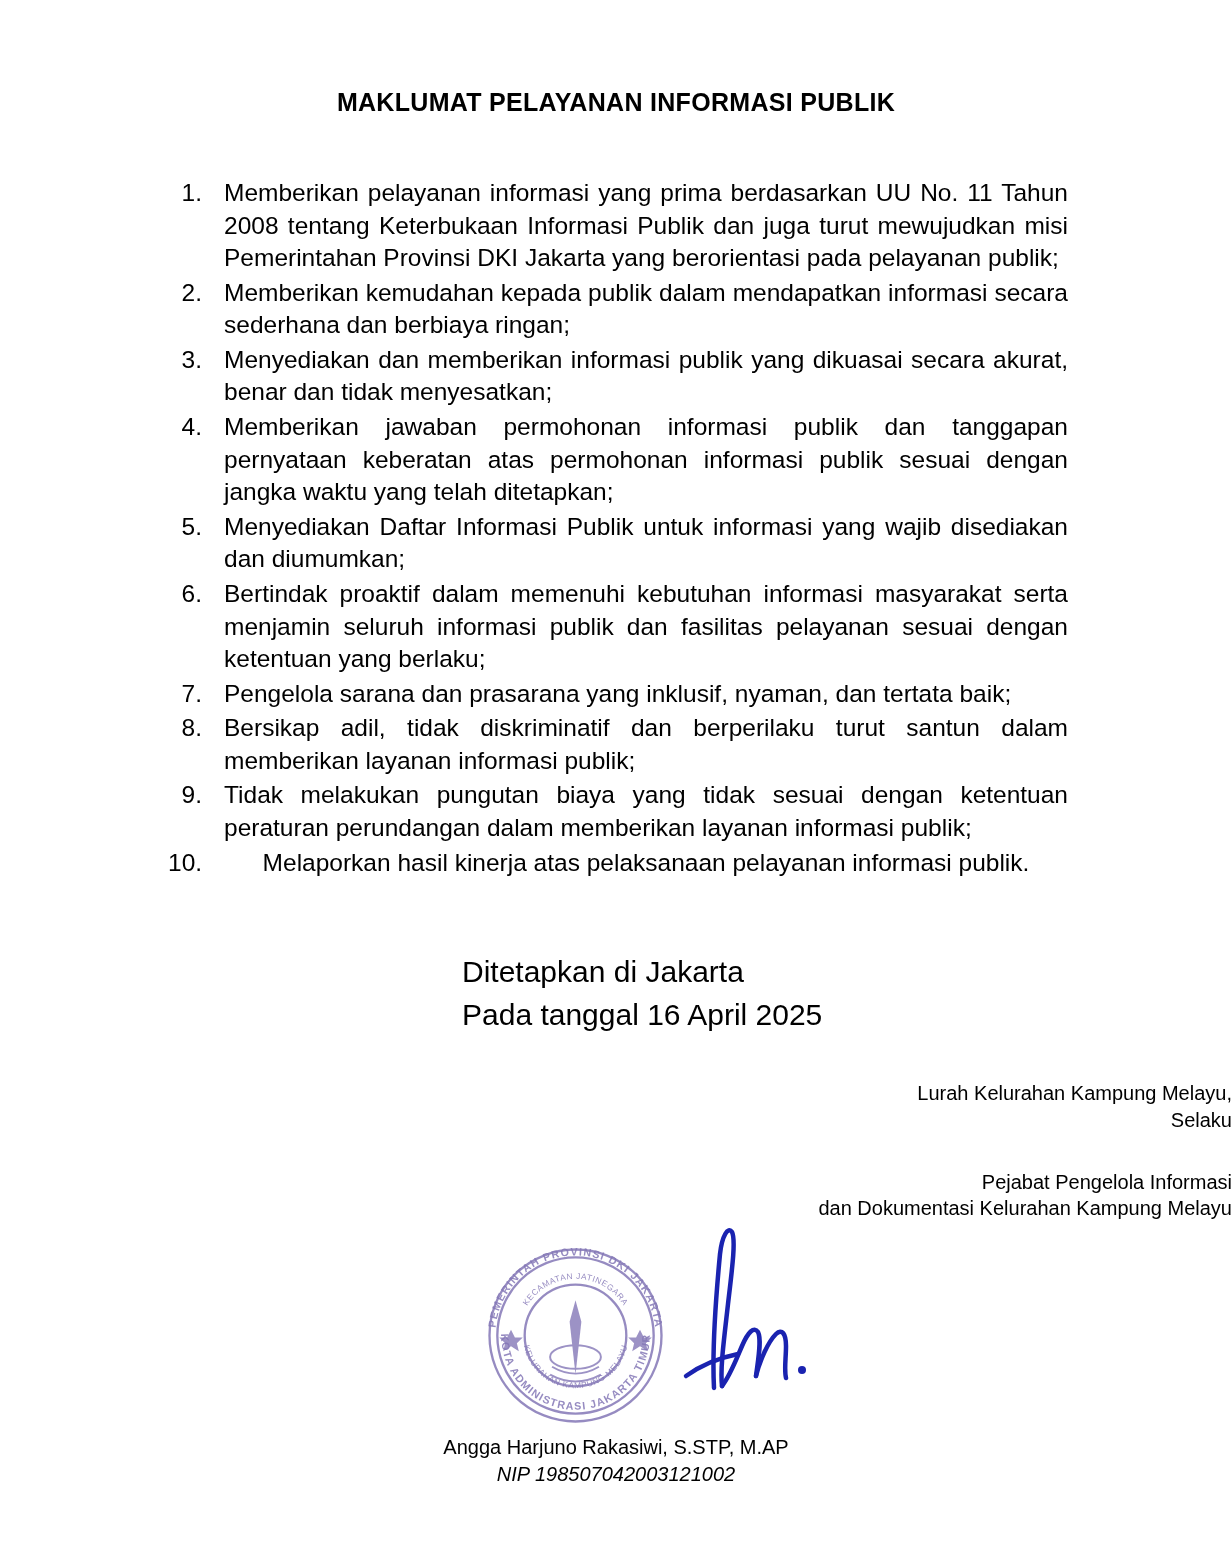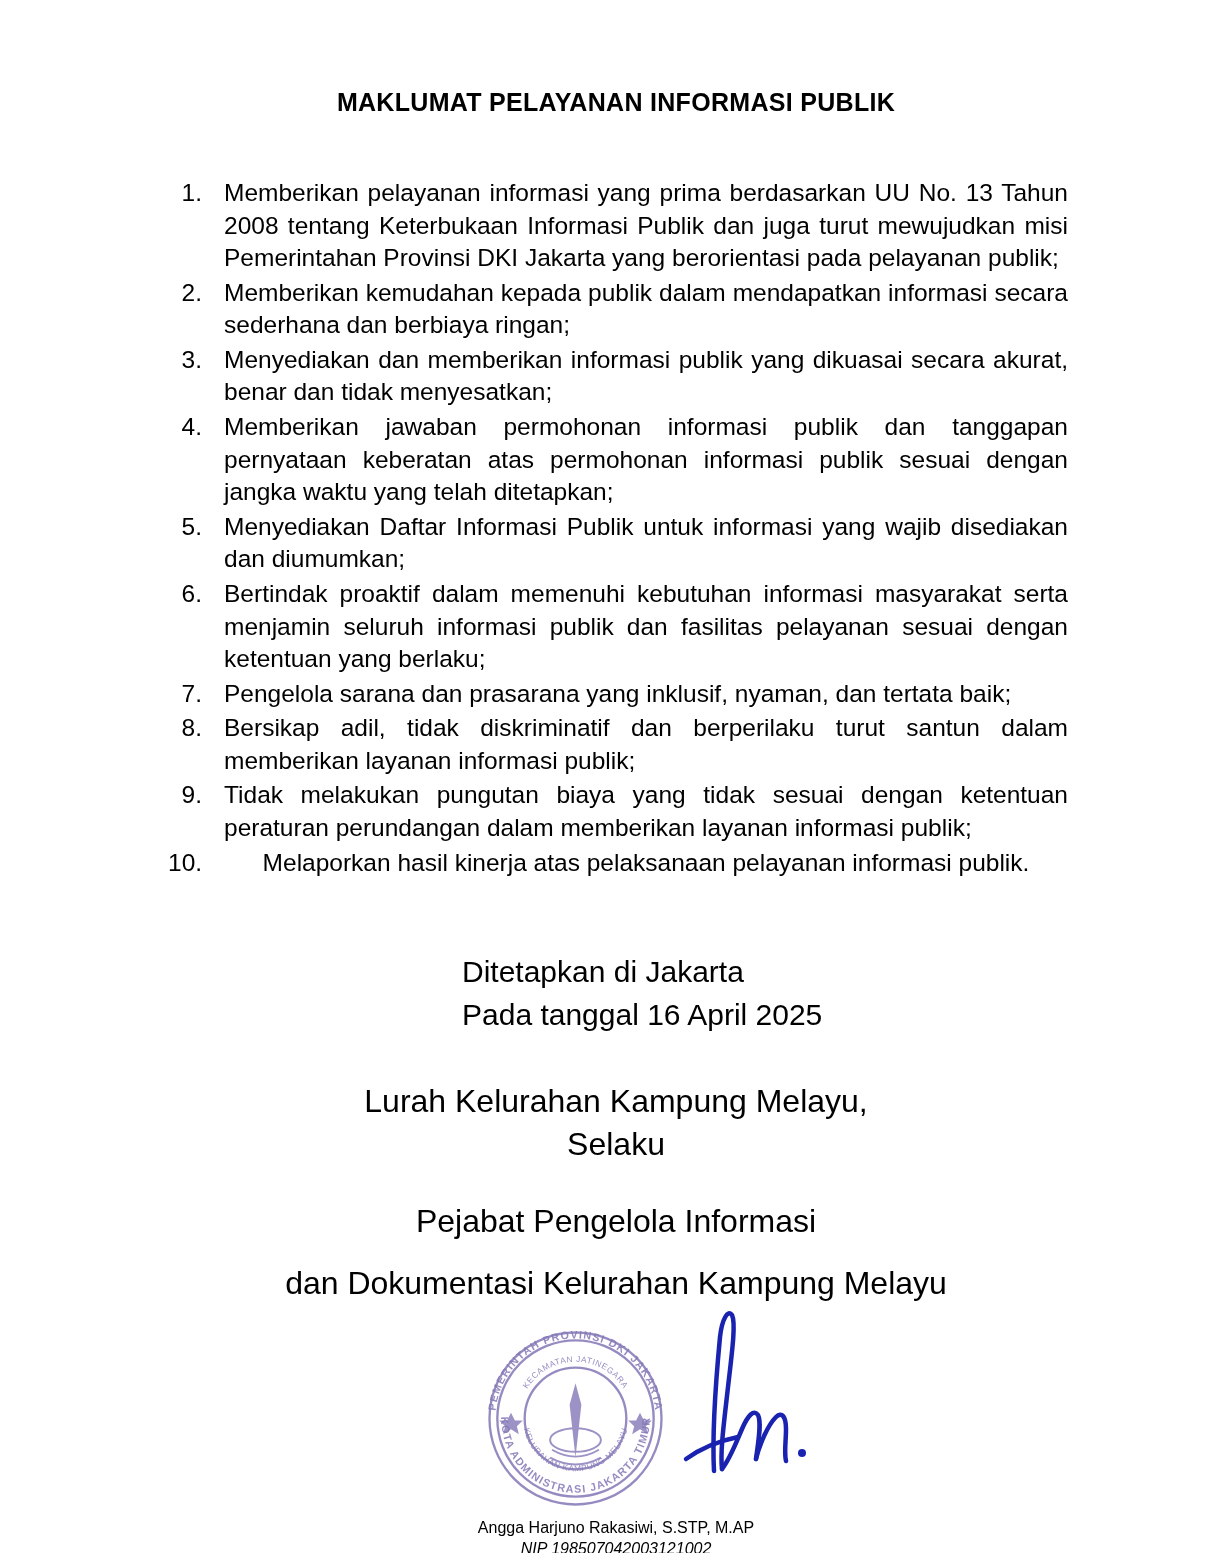--- a/index.html
+++ b/index.html
@@ -60,30 +60,30 @@
     text-align: center;
   }
   .closing {
     margin-top: 72px;
     margin-left: 462px;
     font-size: 30px;
     line-height: 1.42;
   }
   .sign-block {
     margin-top: 44px;
-    text-align: center;
-    font-size: 32px;
+    text-align: right;
+    font-size: 20px;
     line-height: 1.33;
     width: 1232px;
     position: relative;
   }
   .sign-block .l1 { display: block; }
   .sign-block .l2 { display: block; }
   .sign-block .l3 { display: block; margin-top: 35px; }
-  .sign-block .l4 { display: block; margin-top: 19px; }
+  .sign-block .l4 { display: block; }
   .sign-area {
     position: relative;
     height: 210px;
   }
   .stamp {
     position: absolute;
     left: 468px;
     top: 6px;
     width: 215px;
     height: 215px;
@@ -91,39 +91,39 @@
   }
   .signature {
     position: absolute;
     left: 660px;
     top: -22px;
     width: 180px;
     height: 230px;
   }
   .signer {
     text-align: center;
-    font-size: 16px;
+    font-size: 20px;
     line-height: 1.35;
     margin-top: 2px;
   }
   .signer .name { display: block; }
   .signer .nip { display: block; font-style: italic; }
 </style>
 </head>
 <body>
 
 <div class="page">
 
   <div class="doc-title">MAKLUMAT PELAYANAN INFORMASI PUBLIK</div>
 
   <div class="clause-list">
 
     <div class="clause">
       <div class="clause-num">1.</div>
-      <div class="clause-text">Memberikan pelayanan informasi yang prima berdasarkan UU No. 13 Tahun 2008 tentang Keterbukaan Informasi Publik dan juga turut mewujudkan misi Pemerintahan Provinsi DKI Jakarta yang berorientasi pada pelayanan publik;</div>
+      <div class="clause-text">Memberikan pelayanan informasi yang prima berdasarkan UU No. 11 Tahun 2008 tentang Keterbukaan Informasi Publik dan juga turut mewujudkan misi Pemerintahan Provinsi DKI Jakarta yang berorientasi pada pelayanan publik;</div>
     </div>
 
     <div class="clause">
       <div class="clause-num">2.</div>
       <div class="clause-text">Memberikan kemudahan kepada publik dalam mendapatkan informasi secara sederhana dan berbiaya ringan;</div>
     </div>
 
     <div class="clause">
       <div class="clause-num">3.</div>
       <div class="clause-text">Menyediakan dan memberikan informasi publik yang dikuasai secara akurat, benar dan tidak menyesatkan;</div>

